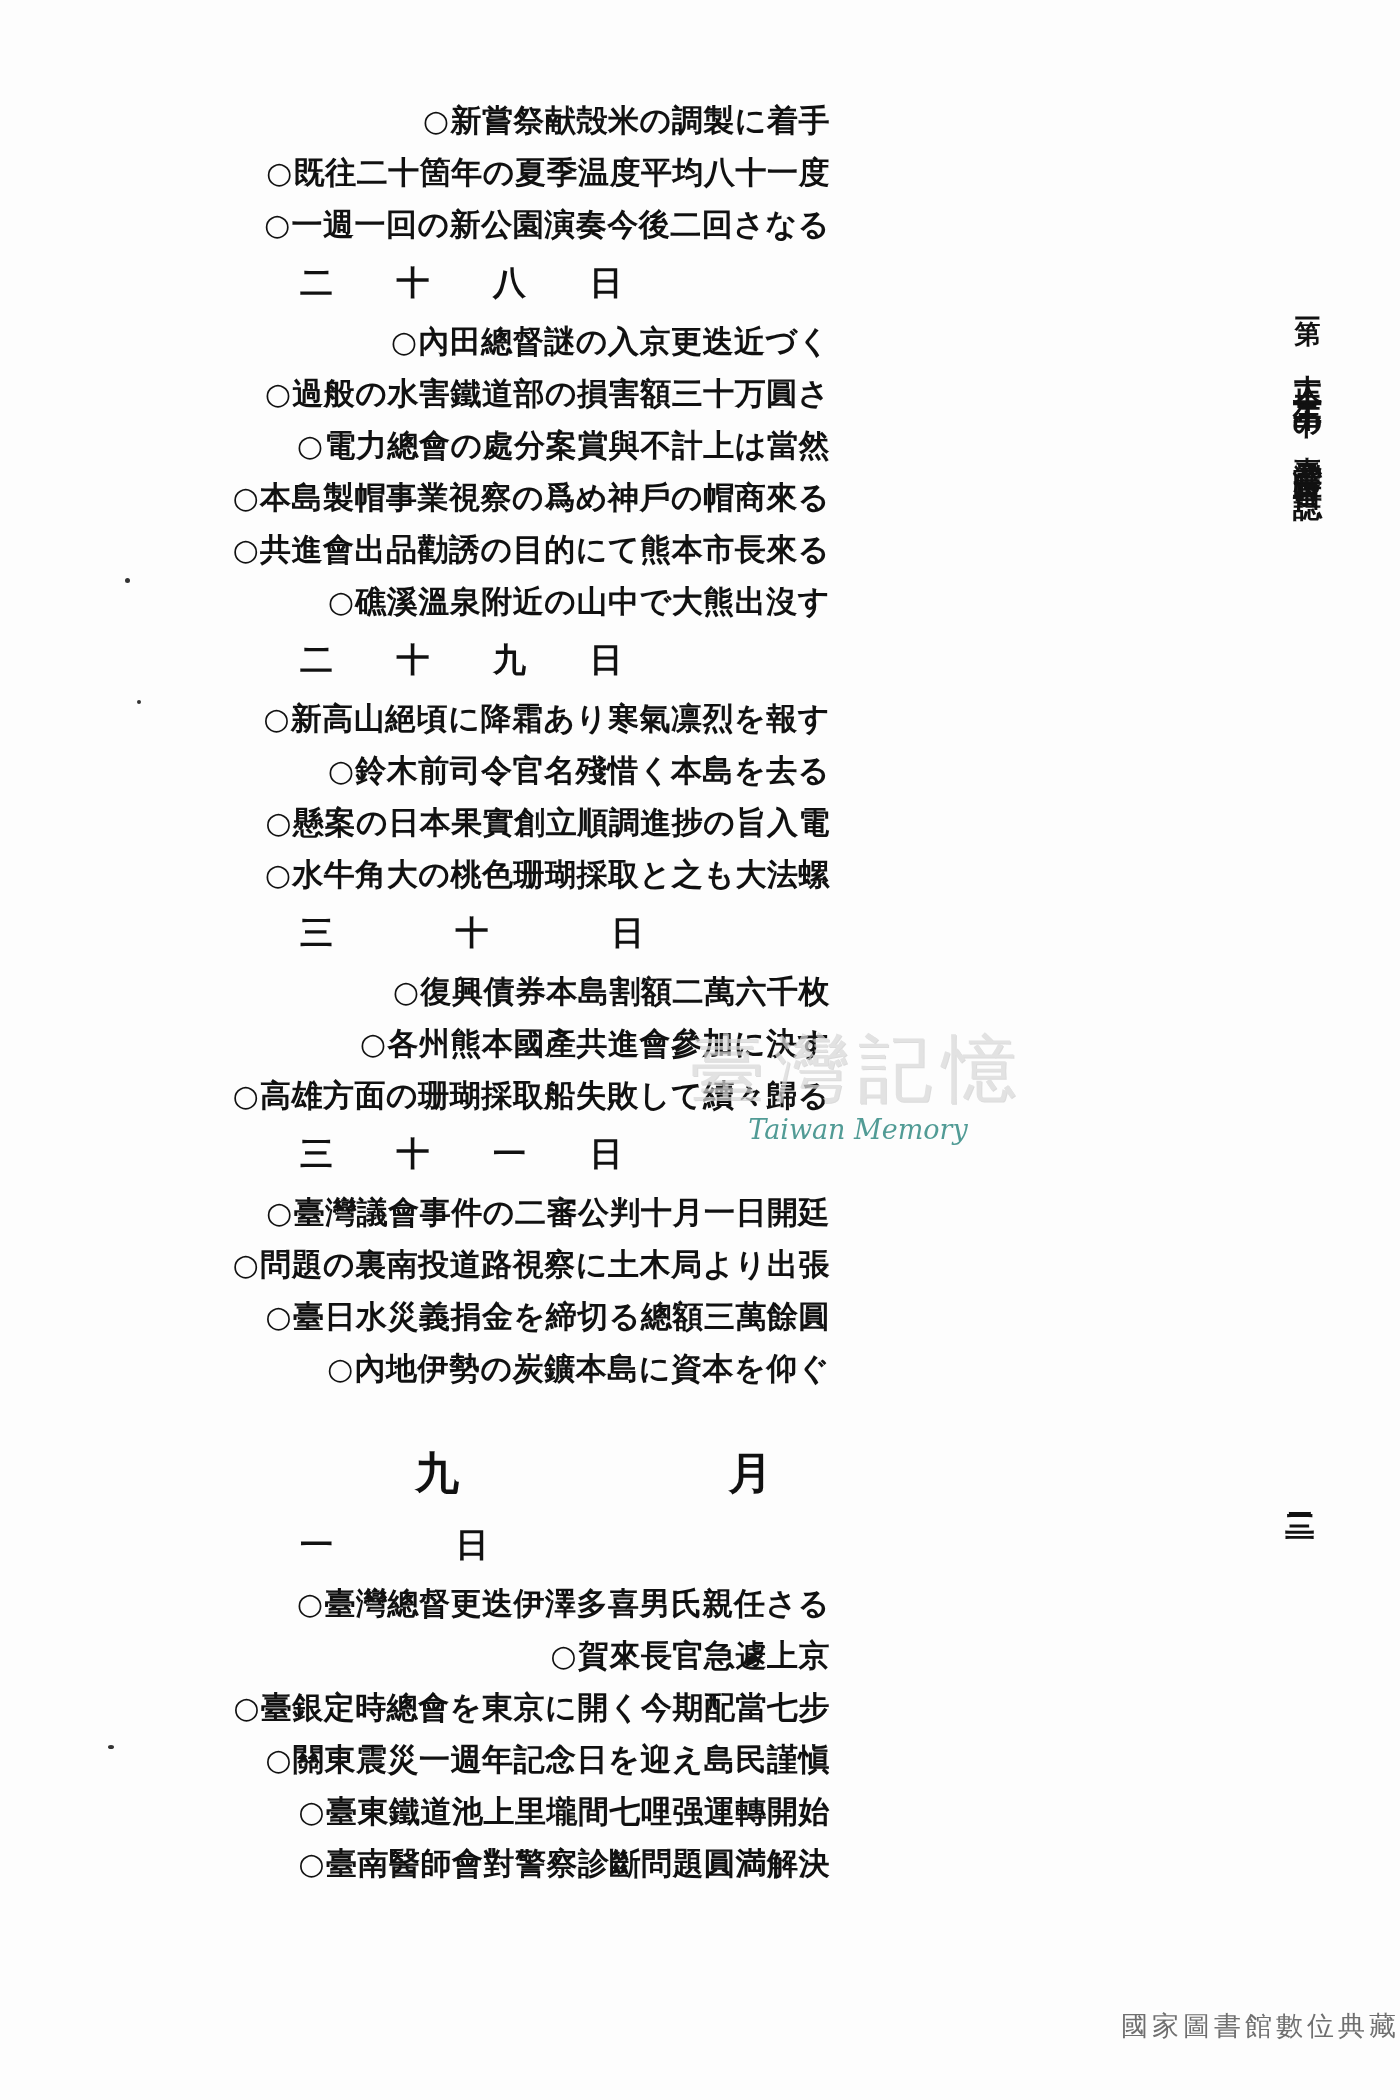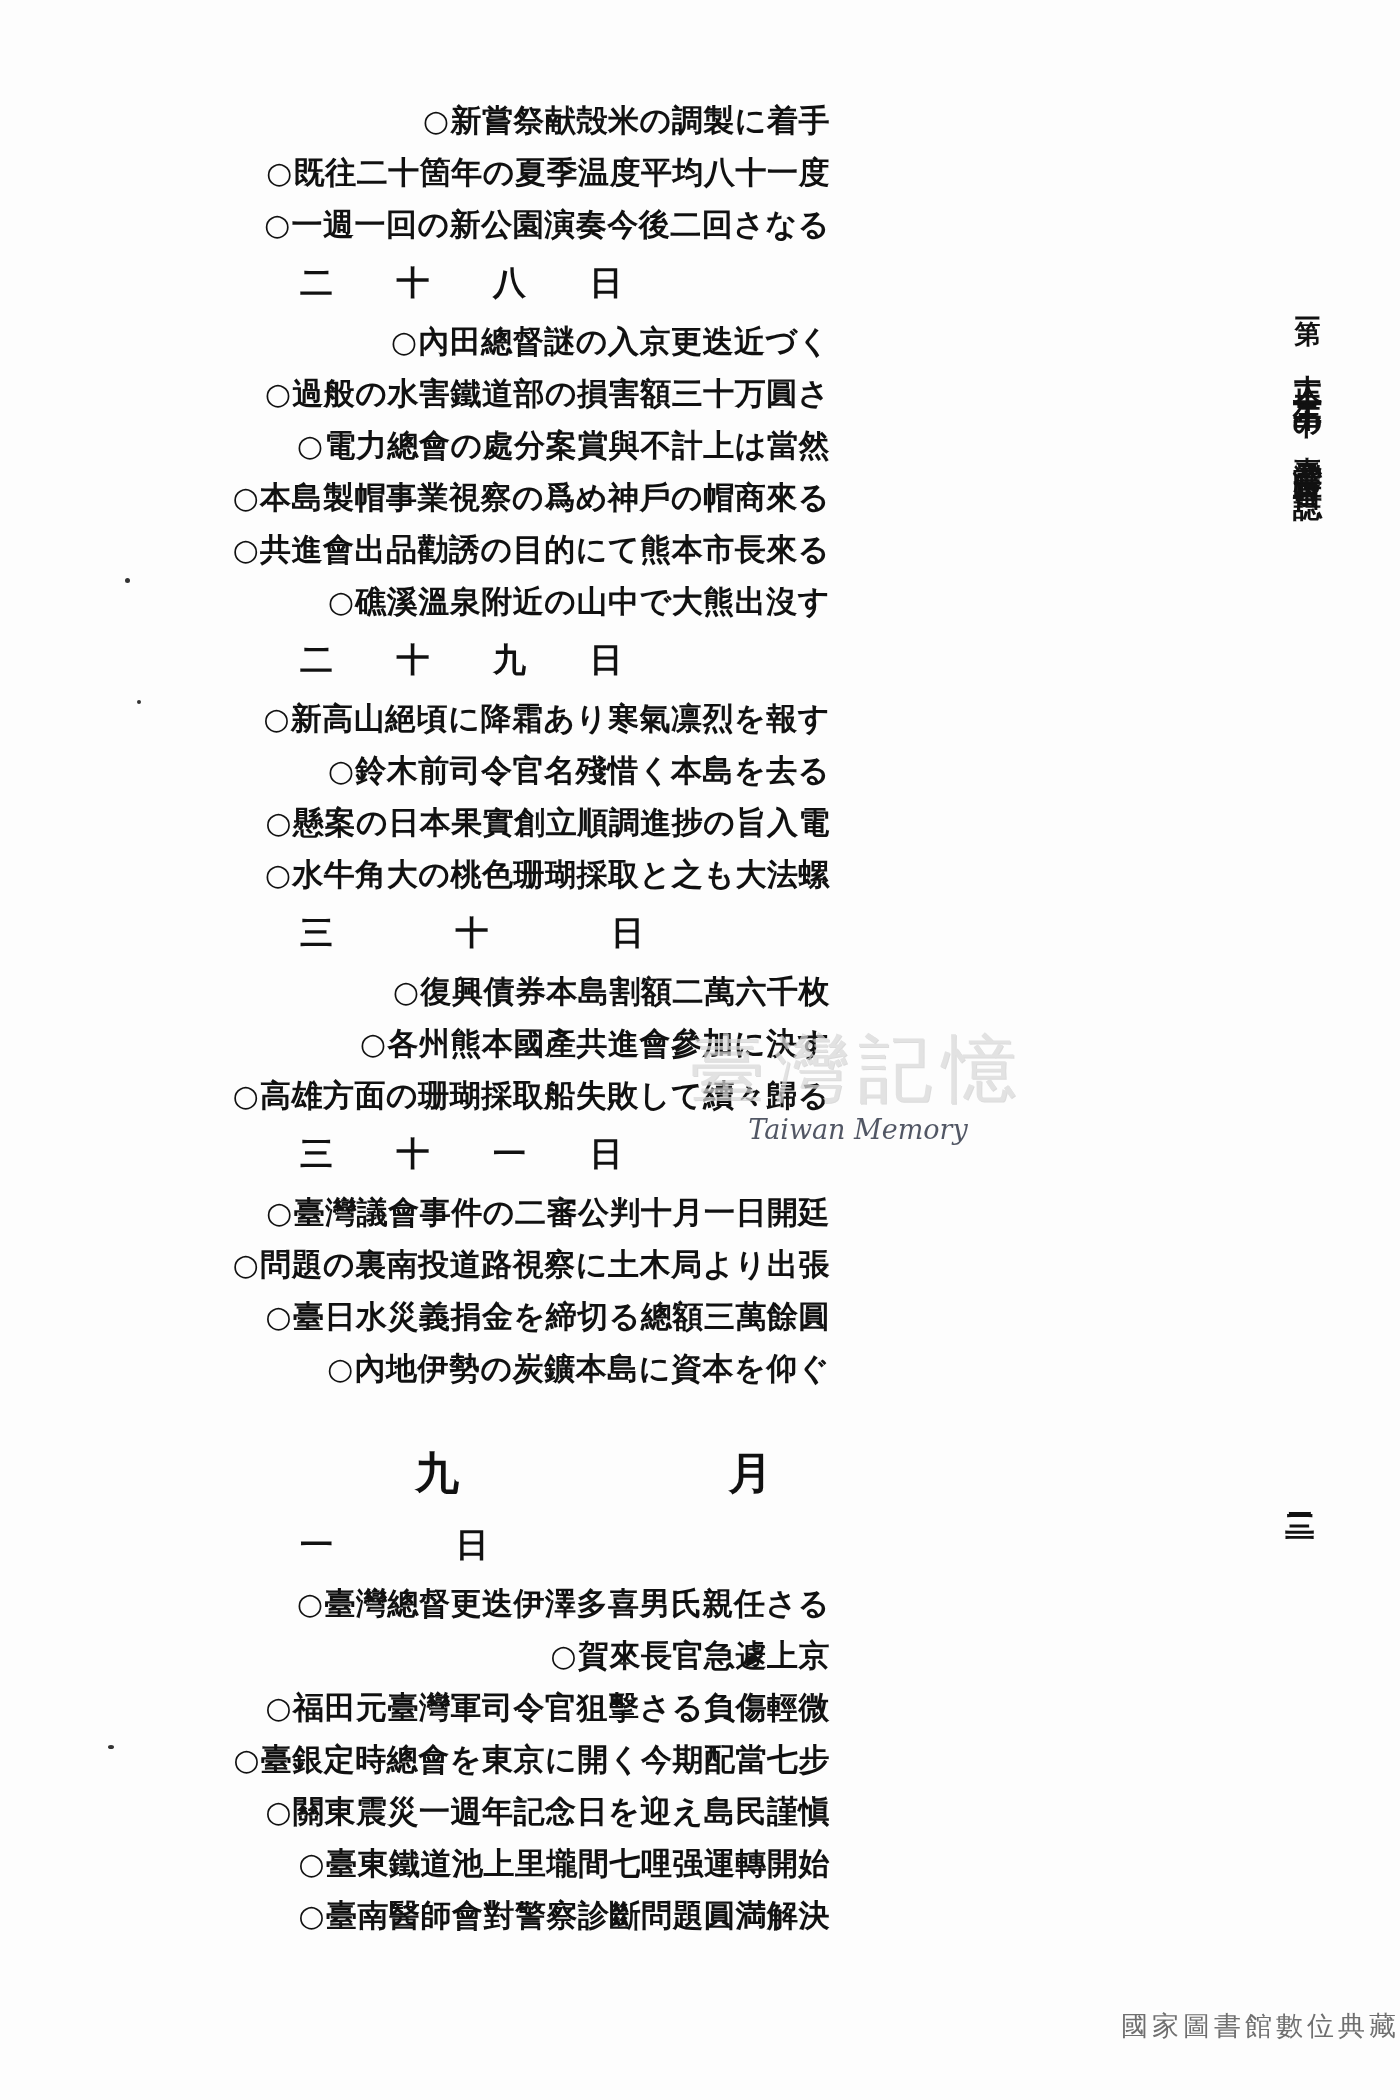--- a/index.html
+++ b/index.html
@@ -84,21 +84,21 @@
   .watermark .wm-main{
     font-size:74px;
     color:#d8d8d8;
     letter-spacing:10px;
     font-family:"DejaVu Serif","Liberation Serif",serif;
     text-shadow:1px 1px 0 #cfcfcf;
     white-space:nowrap;
   }
   .watermark .wm-sub{
     font-size:27px;
-    color:#0f172a;
+    color:#0f766e;
     font-style:italic;
     text-align:center;
     margin-top:-6px;
     font-family:"DejaVu Serif","Liberation Serif",serif;
   }
   .footer{
     position:absolute;
     left:0;right:0;bottom:56px;
     text-align:right;
     font-size:27px;
@@ -136,21 +136,20 @@
       <div class="entry"><span class="bullet">○</span><span>高雄方面の珊瑚採取船失敗して續々歸る</span></div>
       <div class="date-head">三 十 一 日</div>
       <div class="entry"><span class="bullet">○</span><span>臺灣議會事件の二審公判十月一日開廷</span></div>
       <div class="entry"><span class="bullet">○</span><span>問題の裏南投道路視察に土木局より出張</span></div>
       <div class="entry"><span class="bullet">○</span><span>臺日水災義捐金を締切る總額三萬餘圓</span></div>
       <div class="entry"><span class="bullet">○</span><span>內地伊勢の炭鑛本島に資本を仰ぐ</span></div>
       <div class="month-head">九　 月</div>
       <div class="date-head">一　 日</div>
       <div class="entry"><span class="bullet">○</span><span>臺灣總督更迭伊澤多喜男氏親任さる</span></div>
       <div class="entry"><span class="bullet">○</span><span>賀來長官急遽上京</span></div>
-      <div class="entry"><span class="bullet">○</span><span>福田元臺灣軍司令官狙擊さる負傷輕微</span></div>
       <div class="entry"><span class="bullet">○</span><span>臺銀定時總會を東京に開く今期配當七步</span></div>
       <div class="entry"><span class="bullet">○</span><span>關東震災一週年記念日を迎え島民謹愼</span></div>
       <div class="entry"><span class="bullet">○</span><span>臺東鐵道池上里壠間七哩强運轉開始</span></div>
       <div class="entry"><span class="bullet">○</span><span>臺南醫師會對警察診斷問題圓満解決</span></div>
     </div>
 
   <div class="vertical-title">
     <span class="chapter">第一</span>
     <span>大正十三年中の臺灣時事日誌</span>
   </div>

